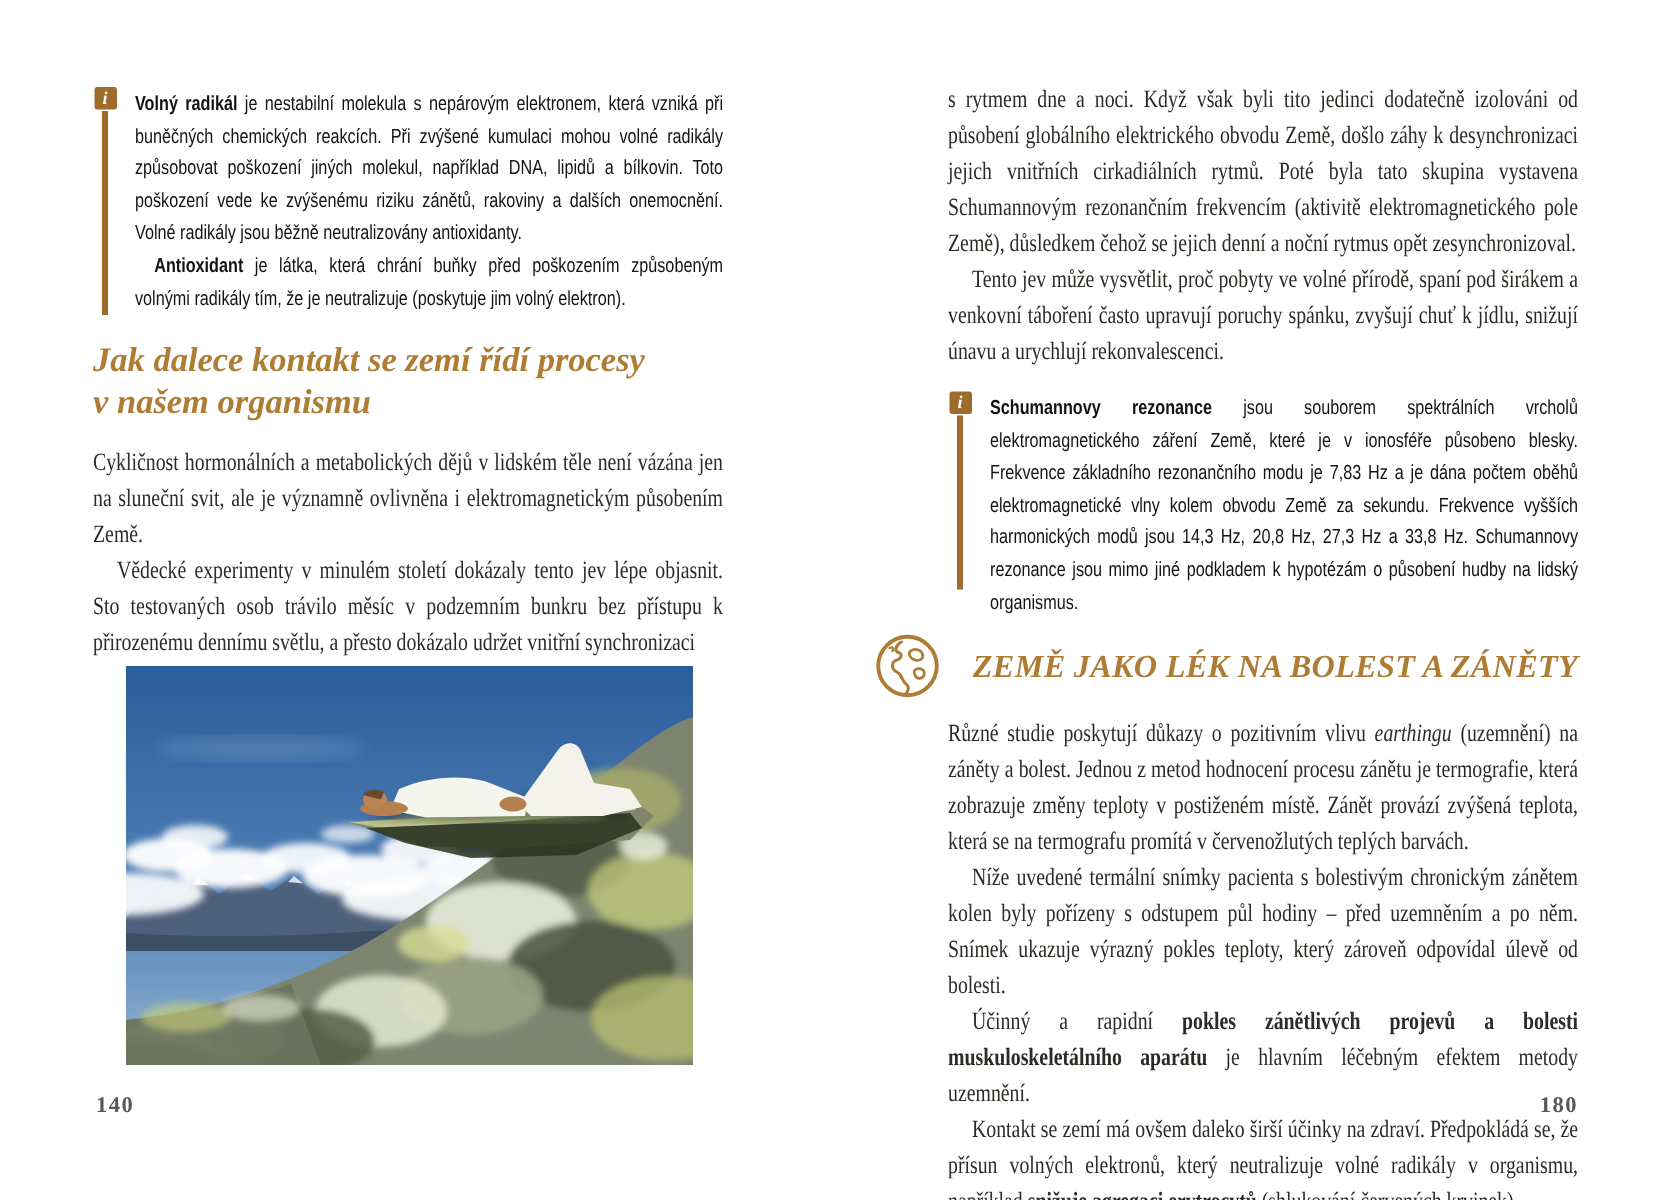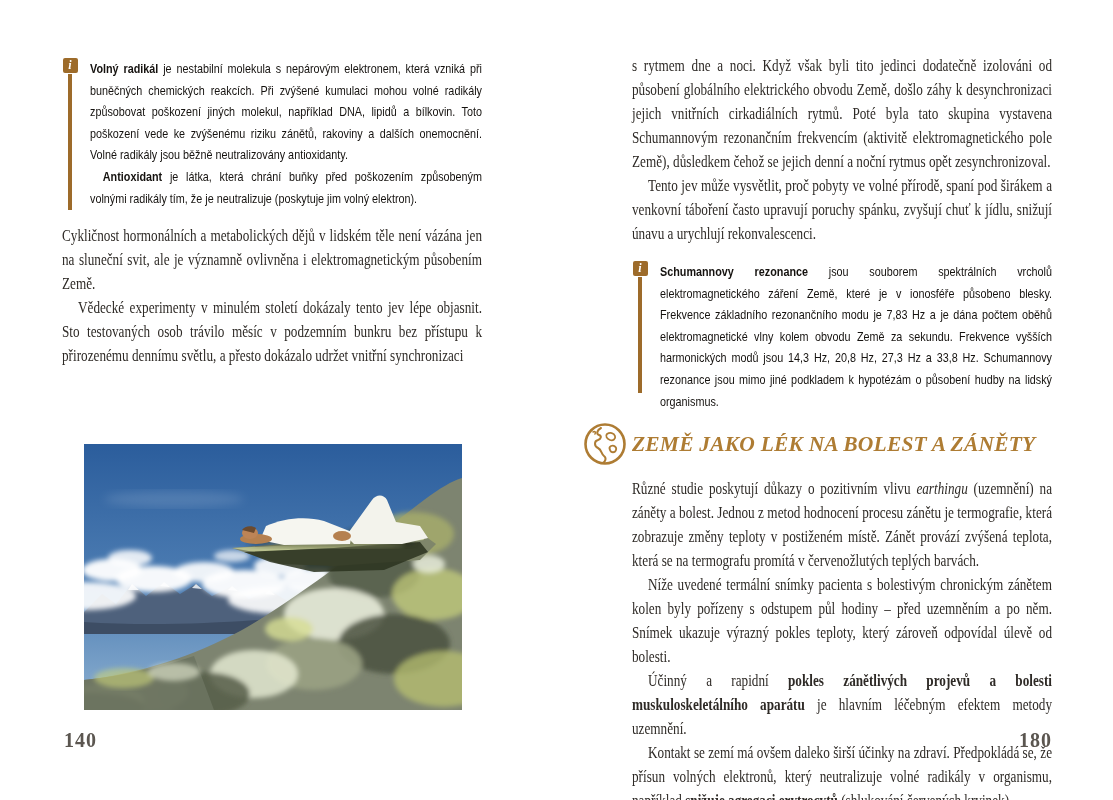--- a/index.html
+++ b/index.html
@@ -40,54 +40,55 @@
   .indent{text-indent:20px;}
   .mt-s{margin-top:8px;}
   .b{font-weight:bold;}
   .it{font-style:italic;}
 
   
   .chap-heading{
     font-family:"Liberation Serif",serif;font-style:italic;font-weight:bold;
     color:#ae7c33;font-size:23px;line-height:28px;margin-top:16px;
   }
-  .sec-heading-row{position:relative;margin-top:28px;height:46px;}
+  .sec-heading-row{position:relative;margin-top:28px;height:46px;text-align:right;}
   .sec-heading{
     font-family:"Liberation Serif",serif;font-style:italic;font-weight:bold;
     color:#ae7c33;font-size:21.5px;line-height:46px;letter-spacing:0.2px;white-space:nowrap;
   }
   .globe-wrap{position:absolute;left:-49px;top:1px;width:44px;height:44px;}
 
   
   #photo{position:absolute;left:84px;top:444px;width:378px;height:266px;overflow:hidden;}
 
   
   .folio{
     position:absolute;top:729px;font-family:"Liberation Serif",serif;
-    font-weight:bold;font-size:20px;color:#5b5650;letter-spacing:1px;
+    font-weight:bold;font-size:15px;color:#5b5650;letter-spacing:1px;
   }
   #folio-left{left:64px;}
   #folio-right{left:962px;width:90px;text-align:right;}
 </style>
 </head>
 <body>
 
 <div class="page-col" id="left-col">
 
   <div class="infobox" style="height:152px;">
     <div class="rail">
       <div class="i-square">i</div>
       <div class="i-bar"></div>
     </div>
     <div class="ib-text">
       <p><span class="ib-lead">Volný radikál</span><span> je nestabilní molekula s nepárovým elektronem, která vzniká při buněčných chemických reakcích. Při zvýšené kumulaci mohou volné radikály způsobovat poškození jiných molekul, například DNA, lipidů a bílkovin. Toto poškození vede ke zvýšenému riziku zánětů, rakoviny a dalších onemocnění. Volné radikály jsou běžně neutralizovány antioxidanty.</span></p>
       <p><span class="ib-lead">Antioxidant</span><span> je látka, která chrání buňky před poškozením způsobeným volnými radikály tím, že je neutralizuje (poskytuje jim volný elektron).</span></p>
     </div>
   </div>
 
+  <div class="chap-heading" style="width:430px;">Jak dalece kontakt se zemí řídí procesy v&nbsp;našem organismu</div>
 
   <div class="bodytext" style="margin-top:14px;">
     <p>Cykličnost hormonálních a metabolických dějů v lidském těle není vázána jen na sluneční svit, ale je významně ovlivněna i elektromagnetickým působením Země.</p>
     <p class="indent mt-s">Vědecké experimenty v minulém století dokázaly tento jev lépe objasnit. Sto testovaných osob trávilo měsíc v podzemním bunkru bez přístupu k přirozenému dennímu světlu, a přesto dokázalo udržet vnitřní synchronizaci</p>
   </div>
 </div>
 
 <div id="photo">
   <svg width="378" height="266" viewBox="0 0 378 266">
     <defs>

